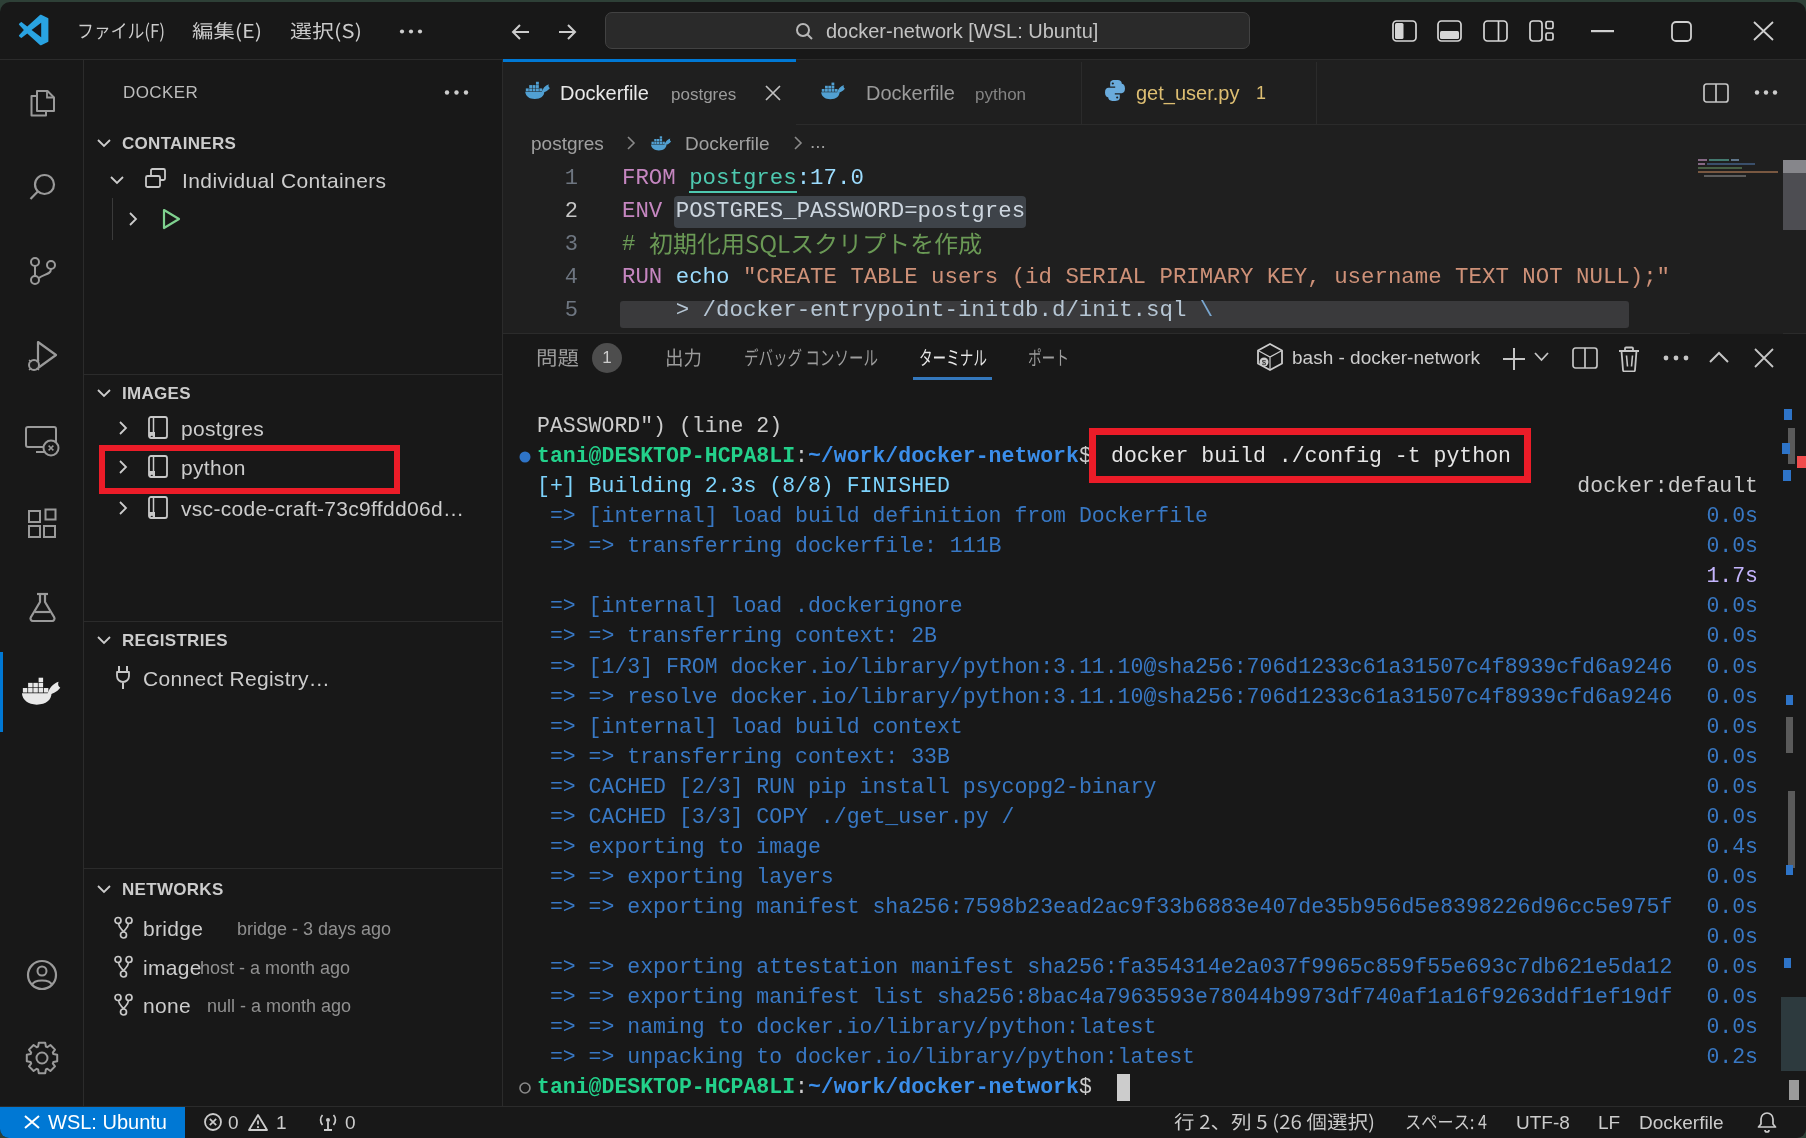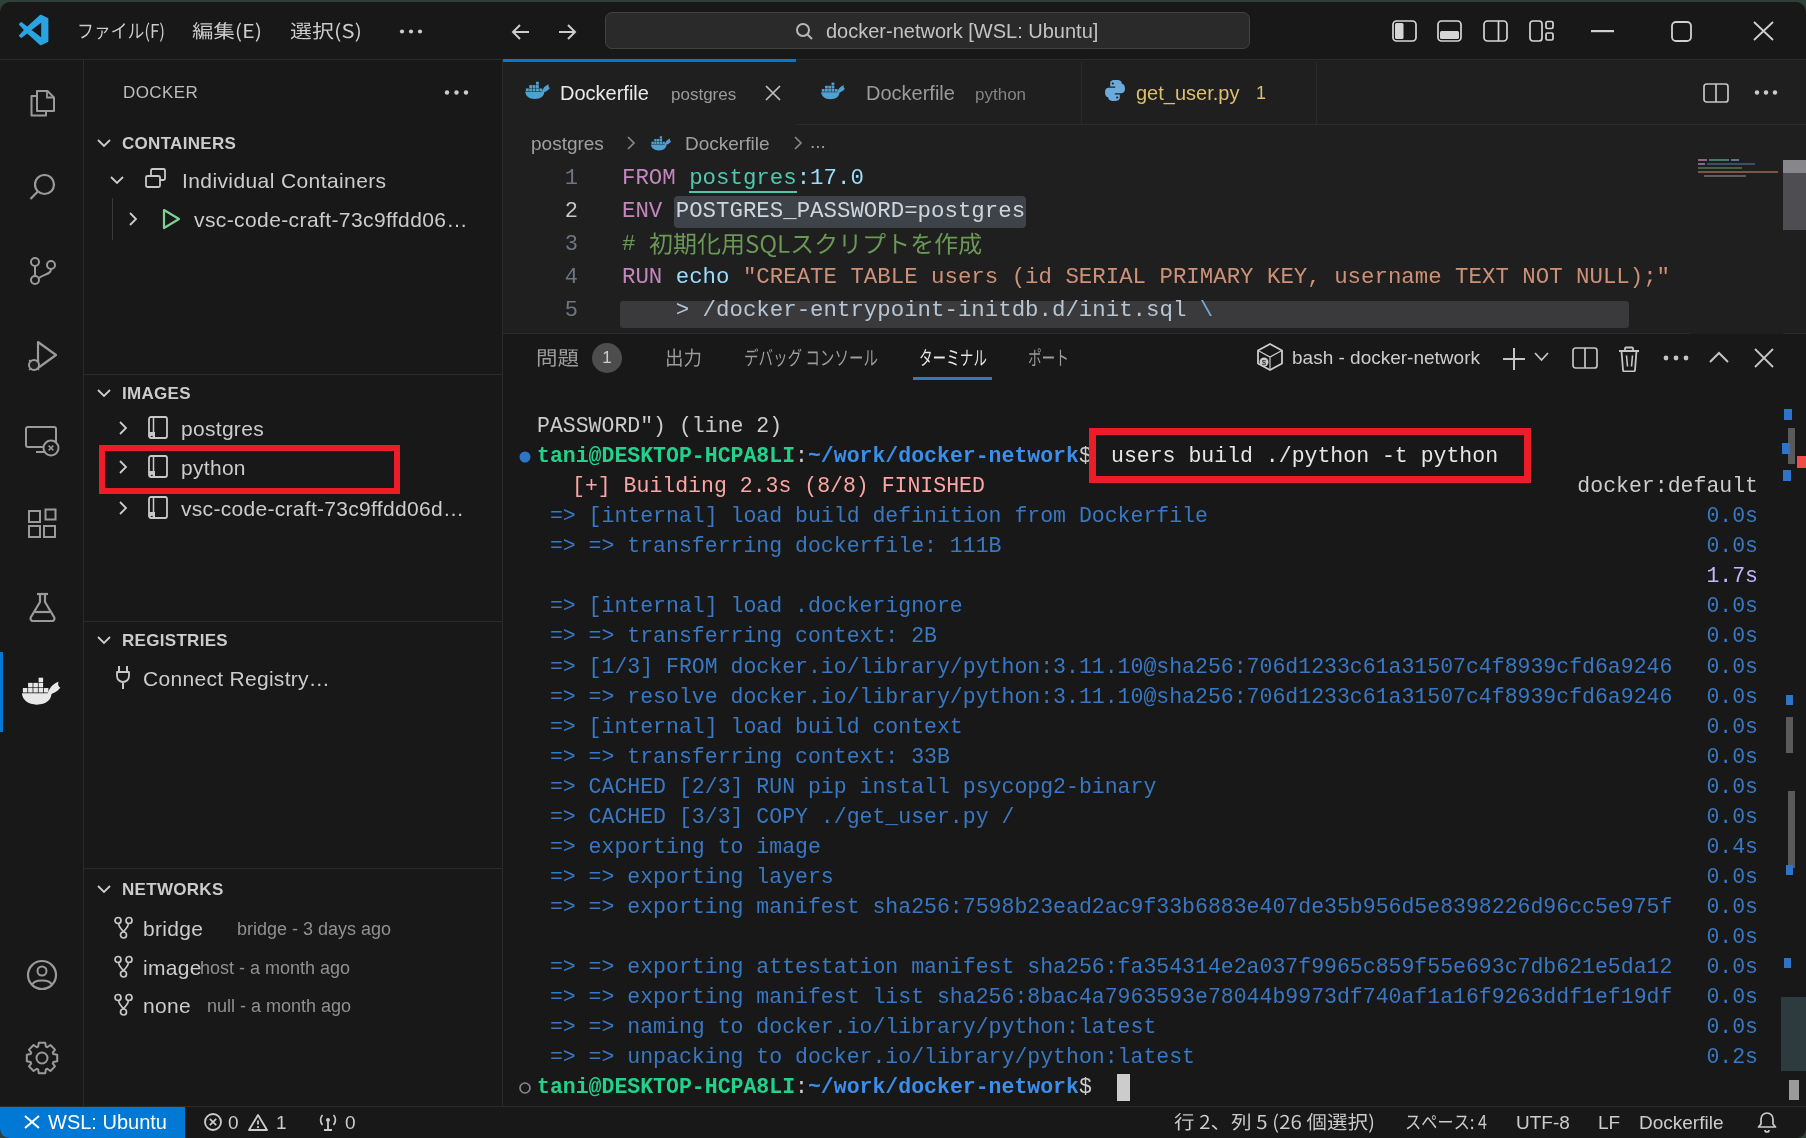--- a/index.html
+++ b/index.html
@@ -152,21 +152,20 @@
       <rect x="3" y="10" width="14" height="11" rx="1.5" fill="#181818" stroke="#c8c8c8" stroke-width="1.8"></rect>
     </svg>
 <div style="position:absolute;left:182px;top:164.5px;height:31px;line-height:31px;font-size:21px;color:#cccccc;letter-spacing:0.4px;white-space:pre;">Individual Containers</div>
 <div style="position:absolute;left:112px;top:198px;width:1px;height:42px;background:#3a3a3a"></div>
 <svg style="position:absolute;left:126px;top:211px" width="14" height="16" viewBox="0 0 14 16">
       <path d="M4 2 l6 6 -6 6" stroke="#cccccc" stroke-width="1.8" fill="none"></path>
     </svg>
 <svg style="position:absolute;left:160px;top:207px" width="22" height="24" viewBox="0 0 22 24">
       <path d="M4 3 L19 12 L4 21 Z" stroke="#7fd18f" stroke-width="2.2" fill="none" stroke-linejoin="round"></path>
     </svg>
-<div style="position:absolute;left:194px;top:203.5px;height:31px;line-height:31px;font-size:21px;color:#cccccc;letter-spacing:0.4px;white-space:pre;">vsc-code-craft-73c9ffdd06…</div>
 <div style="position:absolute;left:84px;top:374px;width:418px;height:1px;background:#2b2b2b"></div>
 <svg style="position:absolute;left:96px;top:386px" width="16" height="14" viewBox="0 0 16 14">
       <path d="M2 4 l6 6 6 -6" stroke="#cccccc" stroke-width="1.8" fill="none"></path>
     </svg>
 <div style="position:absolute;left:122px;top:379.5px;height:27px;line-height:27px;font-size:17px;color:#cccccc;letter-spacing:0.3px;font-weight:700;white-space:pre;">IMAGES</div>
 <svg style="position:absolute;left:116px;top:420px" width="14" height="16" viewBox="0 0 14 16">
       <path d="M4 2 l6 6 -6 6" stroke="#cccccc" stroke-width="1.8" fill="none"></path>
     </svg>
 <svg style="position:absolute;left:145px;top:415px" width="26" height="26" viewBox="0 0 26 26">
       <rect x="4" y="2" width="18" height="21" rx="2" stroke="#c8c8c8" stroke-width="1.8" fill="none"></rect>
@@ -384,22 +383,22 @@
       <path d="M2 12 l9 -9 9 9" stroke="#c5c5c5" stroke-width="2" fill="none"></path>
     </svg>
 <svg style="position:absolute;left:1753px;top:347px" width="22" height="22" viewBox="0 0 22 22">
       <path d="M2 2 L20 20 M20 2 L2 20" stroke="#c5c5c5" stroke-width="1.8"></path>
     </svg>
 <div class="m" style="position:absolute;left:537px;top:411.0px;height:30px;line-height:30px;font-size:21.5px"><span style="color:#cccccc;">PASSWORD") (line 2)</span></div>
 <svg style="position:absolute;left:518px;top:450px" width="14" height="14" viewBox="0 0 14 14">
       <circle cx="7" cy="7" r="5.5" fill="#2e74c8"></circle>
     </svg>
 <div class="m" style="position:absolute;left:537px;top:441.1px;height:30px;line-height:30px;font-size:21.5px"><span style="color:#23d18b;font-weight:700;">tani@DESKTOP-HCPA8LI</span><span style="color:#cccccc;">:</span><span style="color:#3b8eea;font-weight:700;">~/work/docker-network</span><span style="color:#cccccc;">$</span></div>
-<div class="m" style="position:absolute;left:1111px;top:441.1px;height:30px;line-height:30px;font-size:21.5px"><span style="color:#e6e6e6;">users build ./python -t python</span></div>
-<div class="m" style="position:absolute;left:537px;top:471.1px;height:30px;line-height:30px;font-size:21.5px"><span style="color:#fca5a5;margin-left:35px;">[+] Building 2.3s (8/8) FINISHED</span></div>
+<div class="m" style="position:absolute;left:1111px;top:441.1px;height:30px;line-height:30px;font-size:21.5px"><span style="color:#e6e6e6;">docker build ./config -t python</span></div>
+<div class="m" style="position:absolute;left:537px;top:471.1px;height:30px;line-height:30px;font-size:21.5px"><span style="color:#7dd3fc;">[+] Building 2.3s (8/8) FINISHED</span></div>
 <div class="m" style="position:absolute;right:48px;top:471.1px;height:30px;line-height:30px;font-size:21.5px"><span style="color:#cccccc;">docker:default</span></div>
 <div class="m" style="position:absolute;left:537px;top:501.2px;height:30px;line-height:30px;font-size:21.5px"><span style="color:#3878c4;"> =&gt; [internal] load build definition from Dockerfile</span></div>
 <div class="m" style="position:absolute;right:48px;top:501.2px;height:30px;line-height:30px;font-size:21.5px"><span style="color:#3878c4;">0.0s</span></div>
 <div class="m" style="position:absolute;left:537px;top:531.2px;height:30px;line-height:30px;font-size:21.5px"><span style="color:#3878c4;"> =&gt; =&gt; transferring dockerfile: 111B</span></div>
 <div class="m" style="position:absolute;right:48px;top:531.2px;height:30px;line-height:30px;font-size:21.5px"><span style="color:#3878c4;">0.0s</span></div>
 <div class="m" style="position:absolute;right:48px;top:561.3px;height:30px;line-height:30px;font-size:21.5px"><span style="color:#c4b5fd;">1.7s</span></div>
 <div class="m" style="position:absolute;left:537px;top:591.4px;height:30px;line-height:30px;font-size:21.5px"><span style="color:#3878c4;"> =&gt; [internal] load .dockerignore</span></div>
 <div class="m" style="position:absolute;right:48px;top:591.4px;height:30px;line-height:30px;font-size:21.5px"><span style="color:#3878c4;">0.0s</span></div>
 <div class="m" style="position:absolute;left:537px;top:621.4px;height:30px;line-height:30px;font-size:21.5px"><span style="color:#3878c4;"> =&gt; =&gt; transferring context: 2B</span></div>
 <div class="m" style="position:absolute;right:48px;top:621.4px;height:30px;line-height:30px;font-size:21.5px"><span style="color:#3878c4;">0.0s</span></div>

